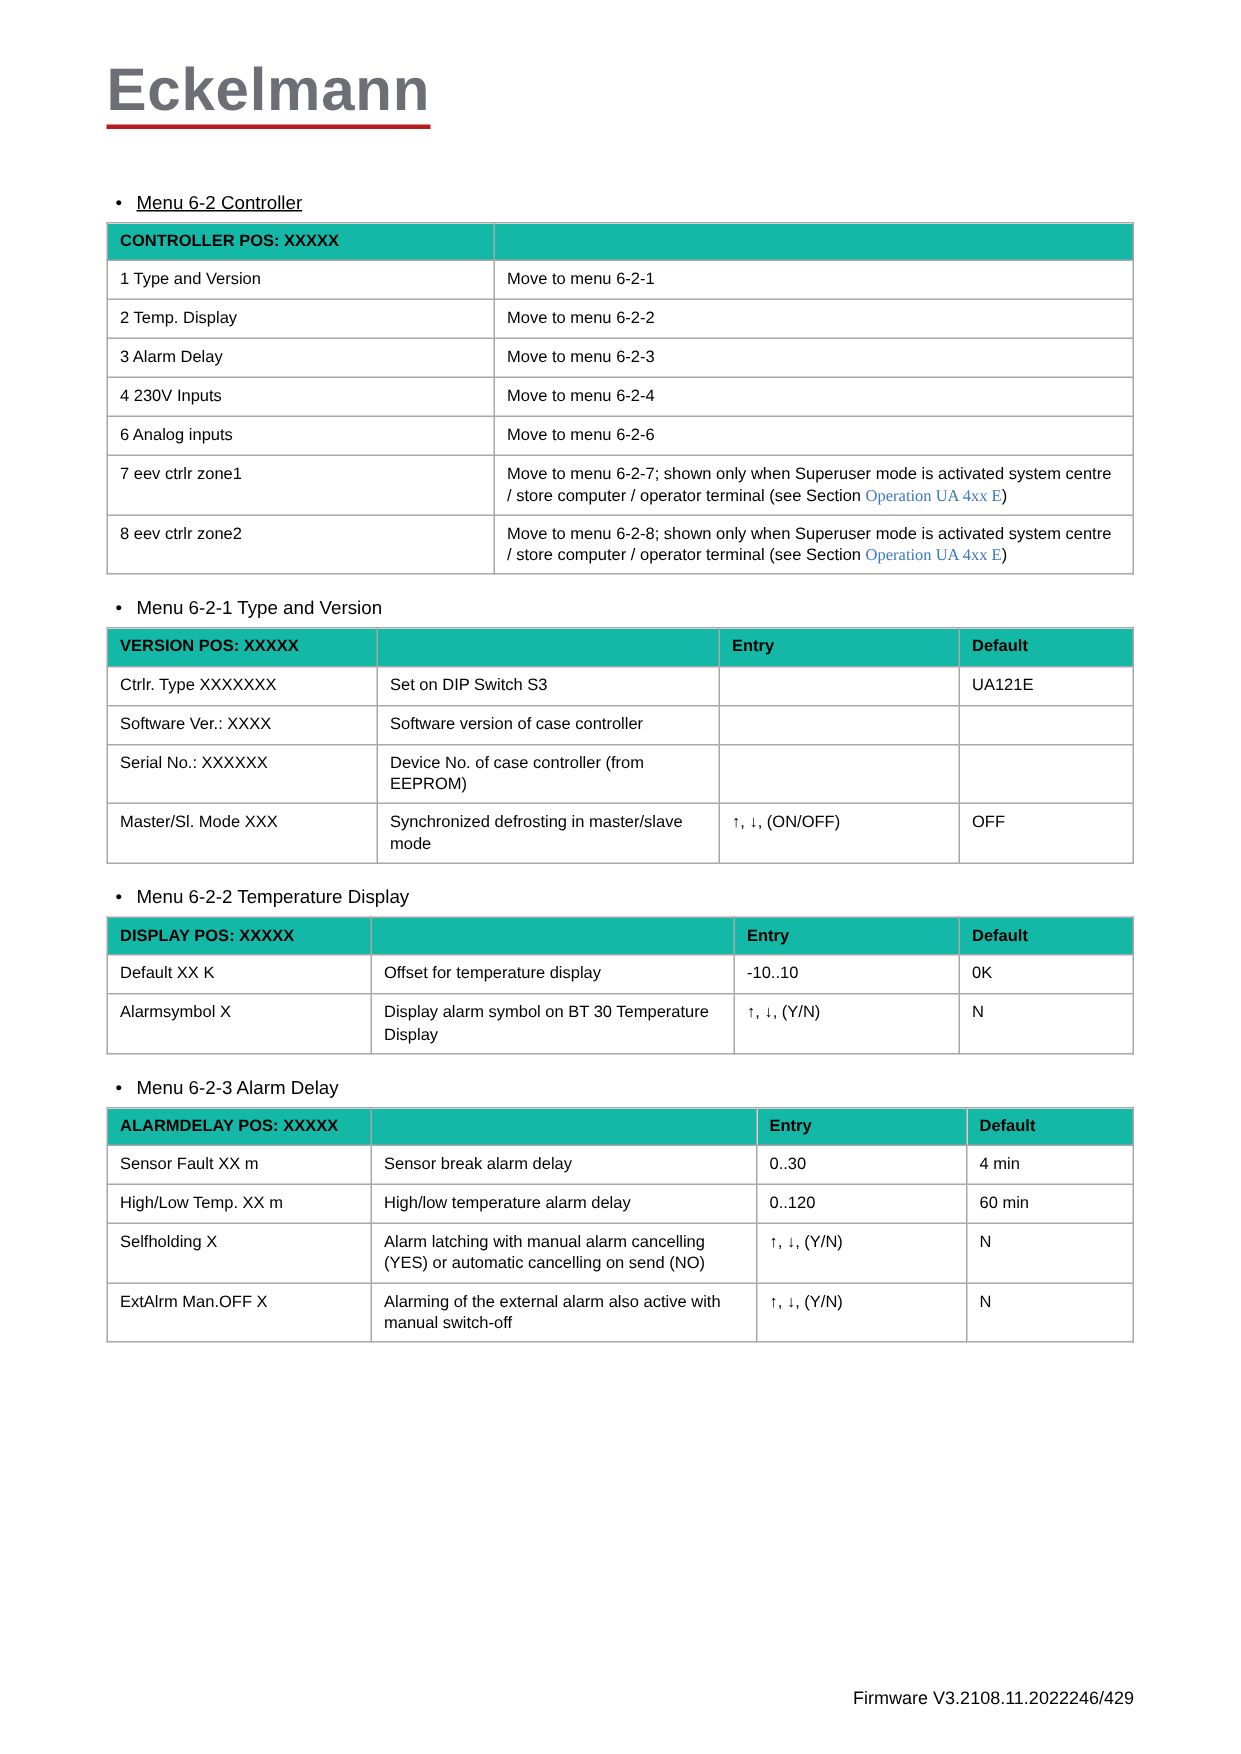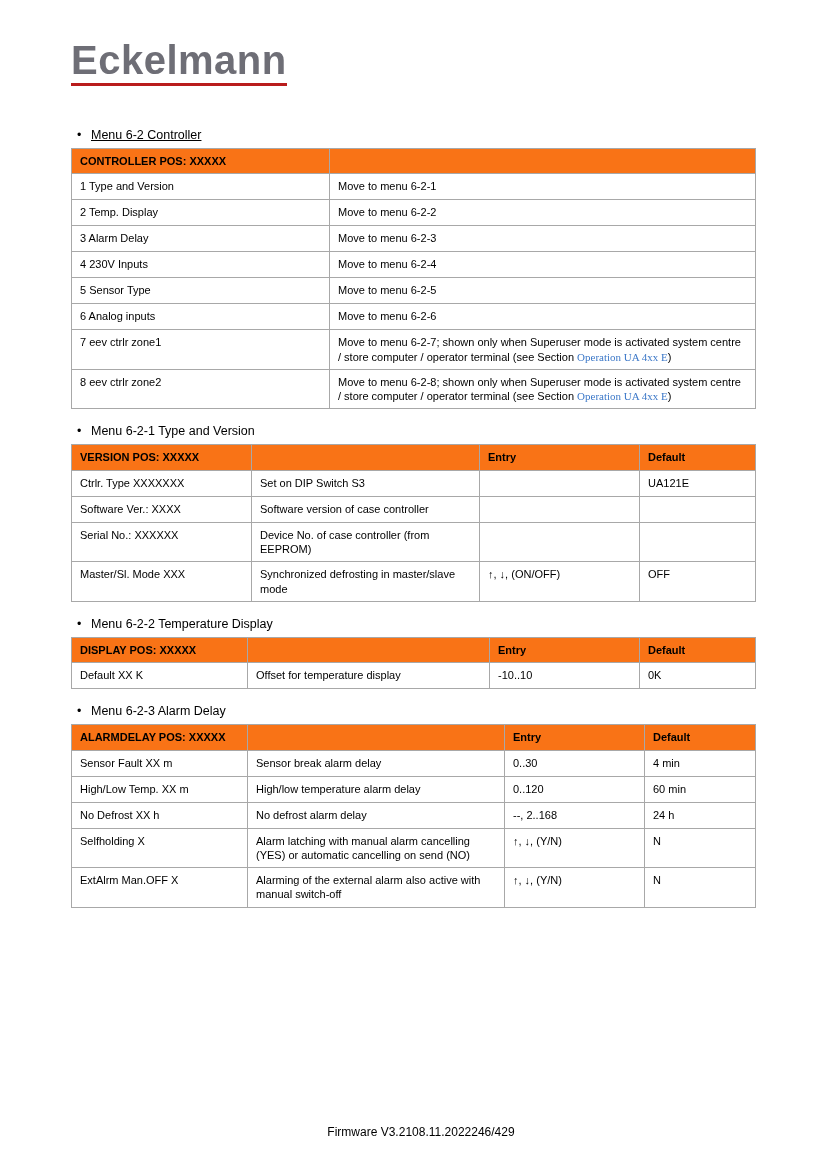--- a/index.html
+++ b/index.html
@@ -21,25 +21,25 @@
   .heading .bullet{display:inline-block;width:14px;}
   .heading.first{margin-top:42px;text-decoration:underline;}
   table.tbl{
     border-collapse:collapse;width:685px;table-layout:fixed;
     font-size:11px;line-height:1.3;
   }
   table.tbl td{
     border:1px solid #a8a8a8;padding:5px 8px;vertical-align:top;
     overflow:hidden;word-wrap:break-word;
   }
-  table.tbl tr.hdr td{background:#f97316;font-weight:bold;}
+  table.tbl tr.hdr td{background:#14b8a6;font-weight:bold;}
   .link{color:#3c78c8;text-decoration:none;cursor:pointer;font-family:Liberation Serif, serif;}
   .footer{
-    position:absolute;left:71px;right:56px;bottom:30px;
-    display:flex;justify-content:center;font-size:12px;
+    position:absolute;left:71px;right:71px;bottom:30px;
+    display:flex;justify-content:flex-end;font-size:12px;
   }
   .single{height:15px;}
 </style>
 </head>
 <body>
 
 <div class="page">
 
   <div class="logo">Eckelmann</div>
 
@@ -66,24 +66,20 @@
     </tr>
     <tr>
       <td class="single">3 Alarm Delay</td>
       <td>Move to menu 6-2-3</td>
     </tr>
     <tr>
       <td class="single">4 230V Inputs</td>
       <td>Move to menu 6-2-4</td>
     </tr>
     <tr>
-      <td class="single">5 Sensor Type</td>
-      <td>Move to menu 6-2-5</td>
-    </tr>
-    <tr>
       <td class="single">6 Analog inputs</td>
       <td>Move to menu 6-2-6</td>
     </tr>
     <tr>
       <td>7 eev ctrlr zone1</td>
       <td><span>Move to menu 6-2-7; shown only when Superuser mode is activated system centre / store computer / operator terminal (see Section </span><a class="link">Operation UA 4xx E</a><span>)</span></td>
     </tr>
     <tr>
       <td>8 eev ctrlr zone2</td>
       <td><span>Move to menu 6-2-8; shown only when Superuser mode is activated system centre / store computer / operator terminal (see Section </span><a class="link">Operation UA 4xx E</a><span>)</span></td>
@@ -151,20 +147,26 @@
       <td></td>
       <td>Entry</td>
       <td>Default</td>
     </tr>
     <tr>
       <td class="single">Default XX K</td>
       <td>Offset for temperature display</td>
       <td>-10..10</td>
       <td>0K</td>
     </tr>
+    <tr>
+      <td>Alarmsymbol X</td>
+      <td>Display alarm symbol on BT 30 Temperature Display</td>
+      <td>↑, ↓, (Y/N)</td>
+      <td>N</td>
+    </tr>
   </tbody>
     </table>
 
   
   <div class="heading"><span class="bullet">•</span><span>Menu 6-2-3 Alarm Delay</span></div>
 
   <table class="tbl">
     <colgroup>
         <col style="width:176px">
         <col style="width:257px">
@@ -182,26 +184,20 @@
       <td class="single">Sensor Fault XX m</td>
       <td>Sensor break alarm delay</td>
       <td>0..30</td>
       <td>4 min</td>
     </tr>
     <tr>
       <td class="single">High/Low Temp. XX m</td>
       <td>High/low temperature alarm delay</td>
       <td>0..120</td>
       <td>60 min</td>
-    </tr>
-    <tr>
-      <td class="single">No Defrost XX h</td>
-      <td>No defrost alarm delay</td>
-      <td>--, 2..168</td>
-      <td>24 h</td>
     </tr>
     <tr>
       <td>Selfholding X</td>
       <td>Alarm latching with manual alarm cancelling (YES) or automatic cancelling on send (NO)</td>
       <td>↑, ↓, (Y/N)</td>
       <td>N</td>
     </tr>
     <tr>
       <td>ExtAlrm Man.OFF X</td>
       <td>Alarming of the external alarm also active with manual switch-off</td>

